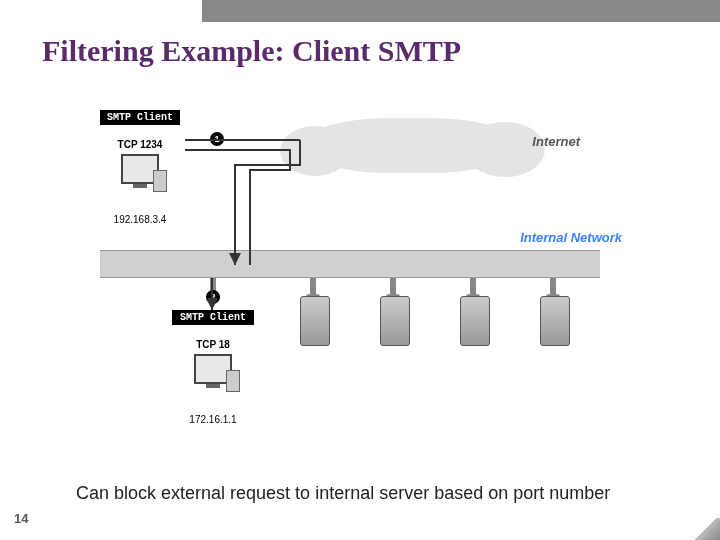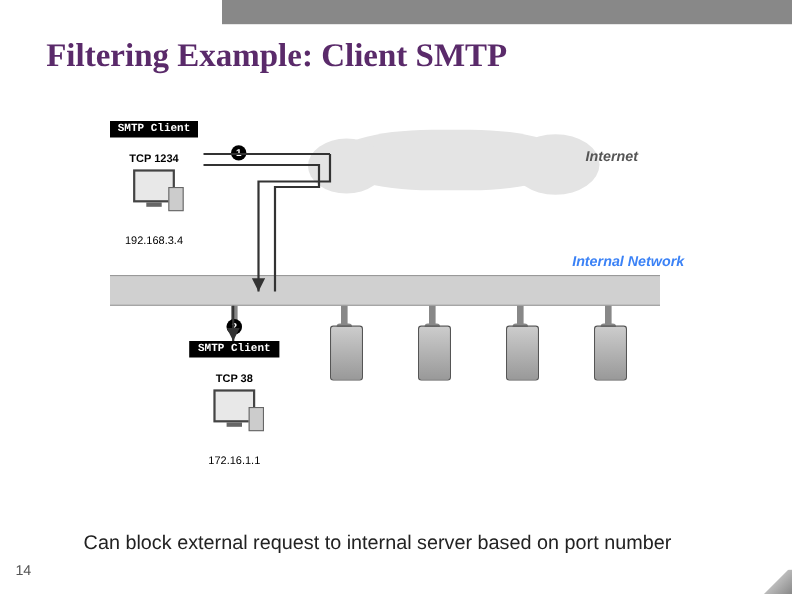--- a/index.html
+++ b/index.html
@@ -205,20 +205,21 @@
     bottom: 36px;
     font-size: 18px;
     color:#222;
   }
   .pagenum {
     position:absolute;
     left: 14px;
     bottom: 14px;
     font-size: 13px;
     color:#555;
+    font-weight:bold;
   }
   .corner {
     position:absolute;
     right:0; bottom:0;
     width:28px; height:22px;
     background: linear-gradient(135deg, transparent 48%, #bbb 50%, #888 100%);
   }
 </style>
 </head>
 <body>
@@ -254,21 +255,21 @@
   <div class="drop" style="left:370px"></div>
   <div class="drop" style="left:450px"></div>
 
   <div class="server-tower" style="left:200px"></div>
   <div class="server-tower" style="left:280px"></div>
   <div class="server-tower" style="left:360px"></div>
   <div class="server-tower" style="left:440px"></div>
 
   <div class="server-group">
     <span class="box-label">SMTP Client</span>
-    <span class="sublabel">TCP 38</span>
+    <span class="sublabel">TCP 18</span>
     <div class="computer">
       <div class="monitor"></div>
       <div class="tower"></div>
     </div>
     <span class="ip">172.16.1.1</span>
   </div>
 
   <div class="marker m1">1</div>
   <div class="marker m2">2</div>
 

